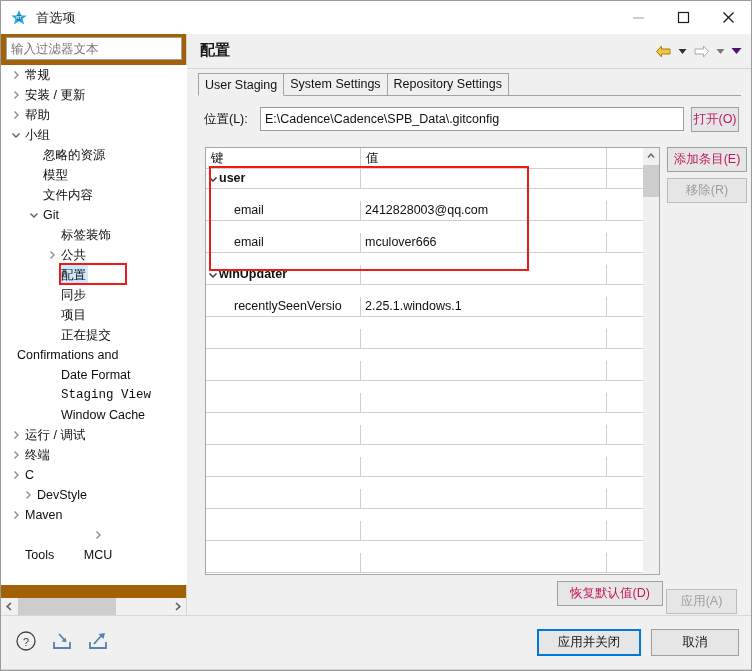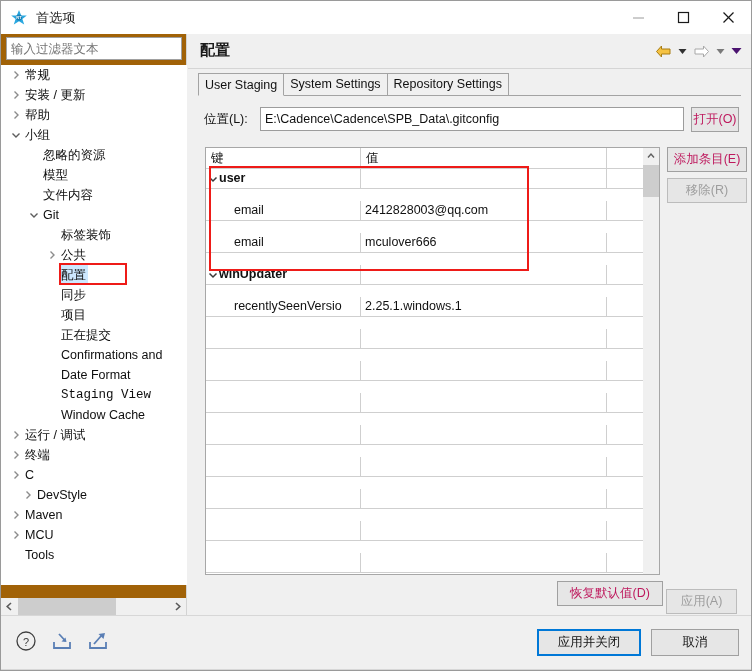--- a/index.html
+++ b/index.html
@@ -451,50 +451,50 @@
           <span class="lbl">项目</span>
         </div>
         <div class="tree-item" style="padding-left: 44px;">
           <span class="tw empty">
             <svg width="10" height="10" viewBox="0 0 10 10">
               <polyline points="3.5,1.5 7,5 3.5,8.5" fill="none" stroke="#8c8c8c" stroke-width="1.4"></polyline>
             </svg>
           </span>
           <span class="lbl">正在提交</span>
         </div>
+        <div class="tree-item" style="">
+          <span class="tw empty">
+            <svg width="10" height="10" viewBox="0 0 10 10">
+              <polyline points="3.5,1.5 7,5 3.5,8.5" fill="none" stroke="#8c8c8c" stroke-width="1.4"></polyline>
+            </svg>
+          </span>
+          <span class="lbl">Confirmations and </span>
+        </div>
         <div class="tree-item" style="padding-left: 44px;">
           <span class="tw empty">
             <svg width="10" height="10" viewBox="0 0 10 10">
               <polyline points="3.5,1.5 7,5 3.5,8.5" fill="none" stroke="#8c8c8c" stroke-width="1.4"></polyline>
             </svg>
           </span>
-          <span class="lbl">Confirmations and </span>
+          <span class="lbl">Date Format</span>
+        </div>
+        <div class="tree-item" style="padding-left: 44px; font-family: Liberation Mono, monospace;">
+          <span class="tw empty">
+            <svg width="10" height="10" viewBox="0 0 10 10">
+              <polyline points="3.5,1.5 7,5 3.5,8.5" fill="none" stroke="#8c8c8c" stroke-width="1.4"></polyline>
+            </svg>
+          </span>
+          <span class="lbl">Staging View</span>
         </div>
         <div class="tree-item" style="padding-left: 44px;">
           <span class="tw empty">
             <svg width="10" height="10" viewBox="0 0 10 10">
               <polyline points="3.5,1.5 7,5 3.5,8.5" fill="none" stroke="#8c8c8c" stroke-width="1.4"></polyline>
             </svg>
           </span>
-          <span class="lbl">Date Format</span>
-        </div>
-        <div class="tree-item" style="padding-left: 44px; font-family: Liberation Mono, monospace;">
-          <span class="tw empty">
-            <svg width="10" height="10" viewBox="0 0 10 10">
-              <polyline points="3.5,1.5 7,5 3.5,8.5" fill="none" stroke="#8c8c8c" stroke-width="1.4"></polyline>
-            </svg>
-          </span>
-          <span class="lbl">Staging View</span>
-        </div>
-        <div class="tree-item" style="padding-left: 44px;">
-          <span class="tw empty">
-            <svg width="10" height="10" viewBox="0 0 10 10">
-              <polyline points="3.5,1.5 7,5 3.5,8.5" fill="none" stroke="#8c8c8c" stroke-width="1.4"></polyline>
-            </svg>
-          </span>
           <span class="lbl">Window Cache</span>
         </div>
         <div class="tree-item" style="padding-left: 8px;">
           <span class="tw">
             <svg width="10" height="10" viewBox="0 0 10 10">
               <polyline points="3.5,1.5 7,5 3.5,8.5" fill="none" stroke="#8c8c8c" stroke-width="1.4"></polyline>
             </svg>
           </span>
           <span class="lbl">运行 / 调试</span>
         </div>
@@ -523,21 +523,21 @@
           <span class="lbl">DevStyle</span>
         </div>
         <div class="tree-item" style="padding-left: 8px;">
           <span class="tw">
             <svg width="10" height="10" viewBox="0 0 10 10">
               <polyline points="3.5,1.5 7,5 3.5,8.5" fill="none" stroke="#8c8c8c" stroke-width="1.4"></polyline>
             </svg>
           </span>
           <span class="lbl">Maven</span>
         </div>
-        <div class="tree-item" style="padding-left: 8px;">
+        <div class="tree-item" style="padding-left: 8px; flex-direction: column;">
           <span class="tw">
             <svg width="10" height="10" viewBox="0 0 10 10">
               <polyline points="3.5,1.5 7,5 3.5,8.5" fill="none" stroke="#8c8c8c" stroke-width="1.4"></polyline>
             </svg>
           </span>
           <span class="lbl">MCU</span>
         </div>
         <div class="tree-item" style="padding-left: 8px;">
           <span class="tw empty">
             <svg width="10" height="10" viewBox="0 0 10 10">

